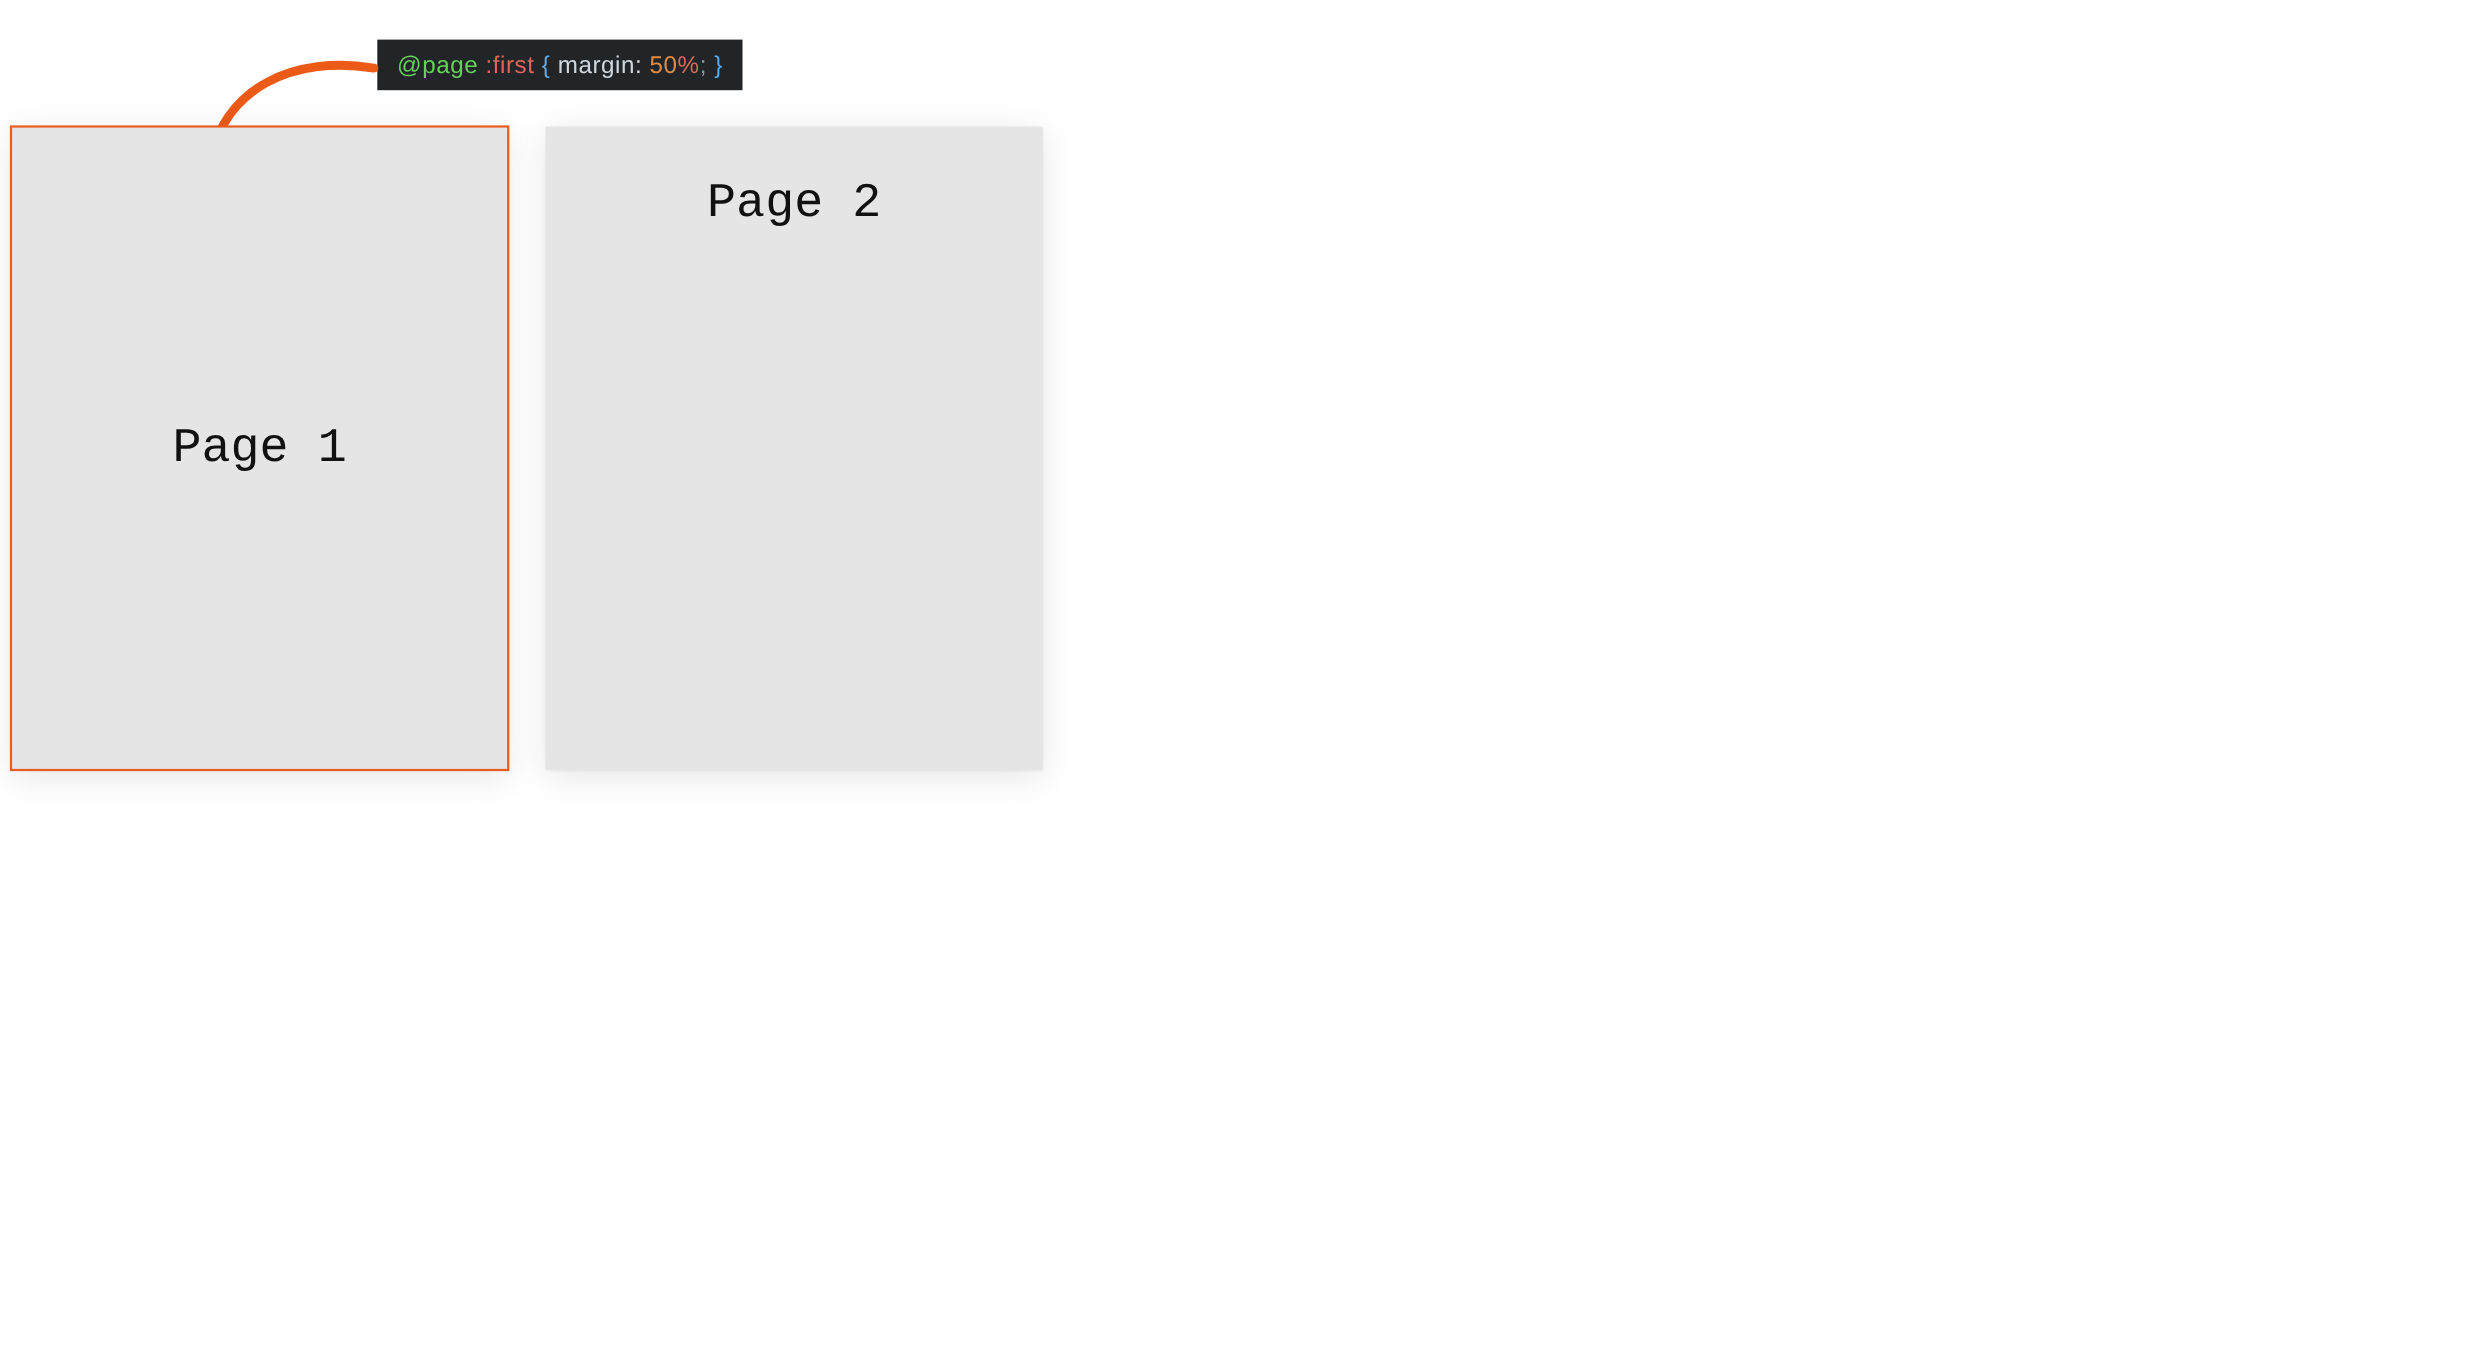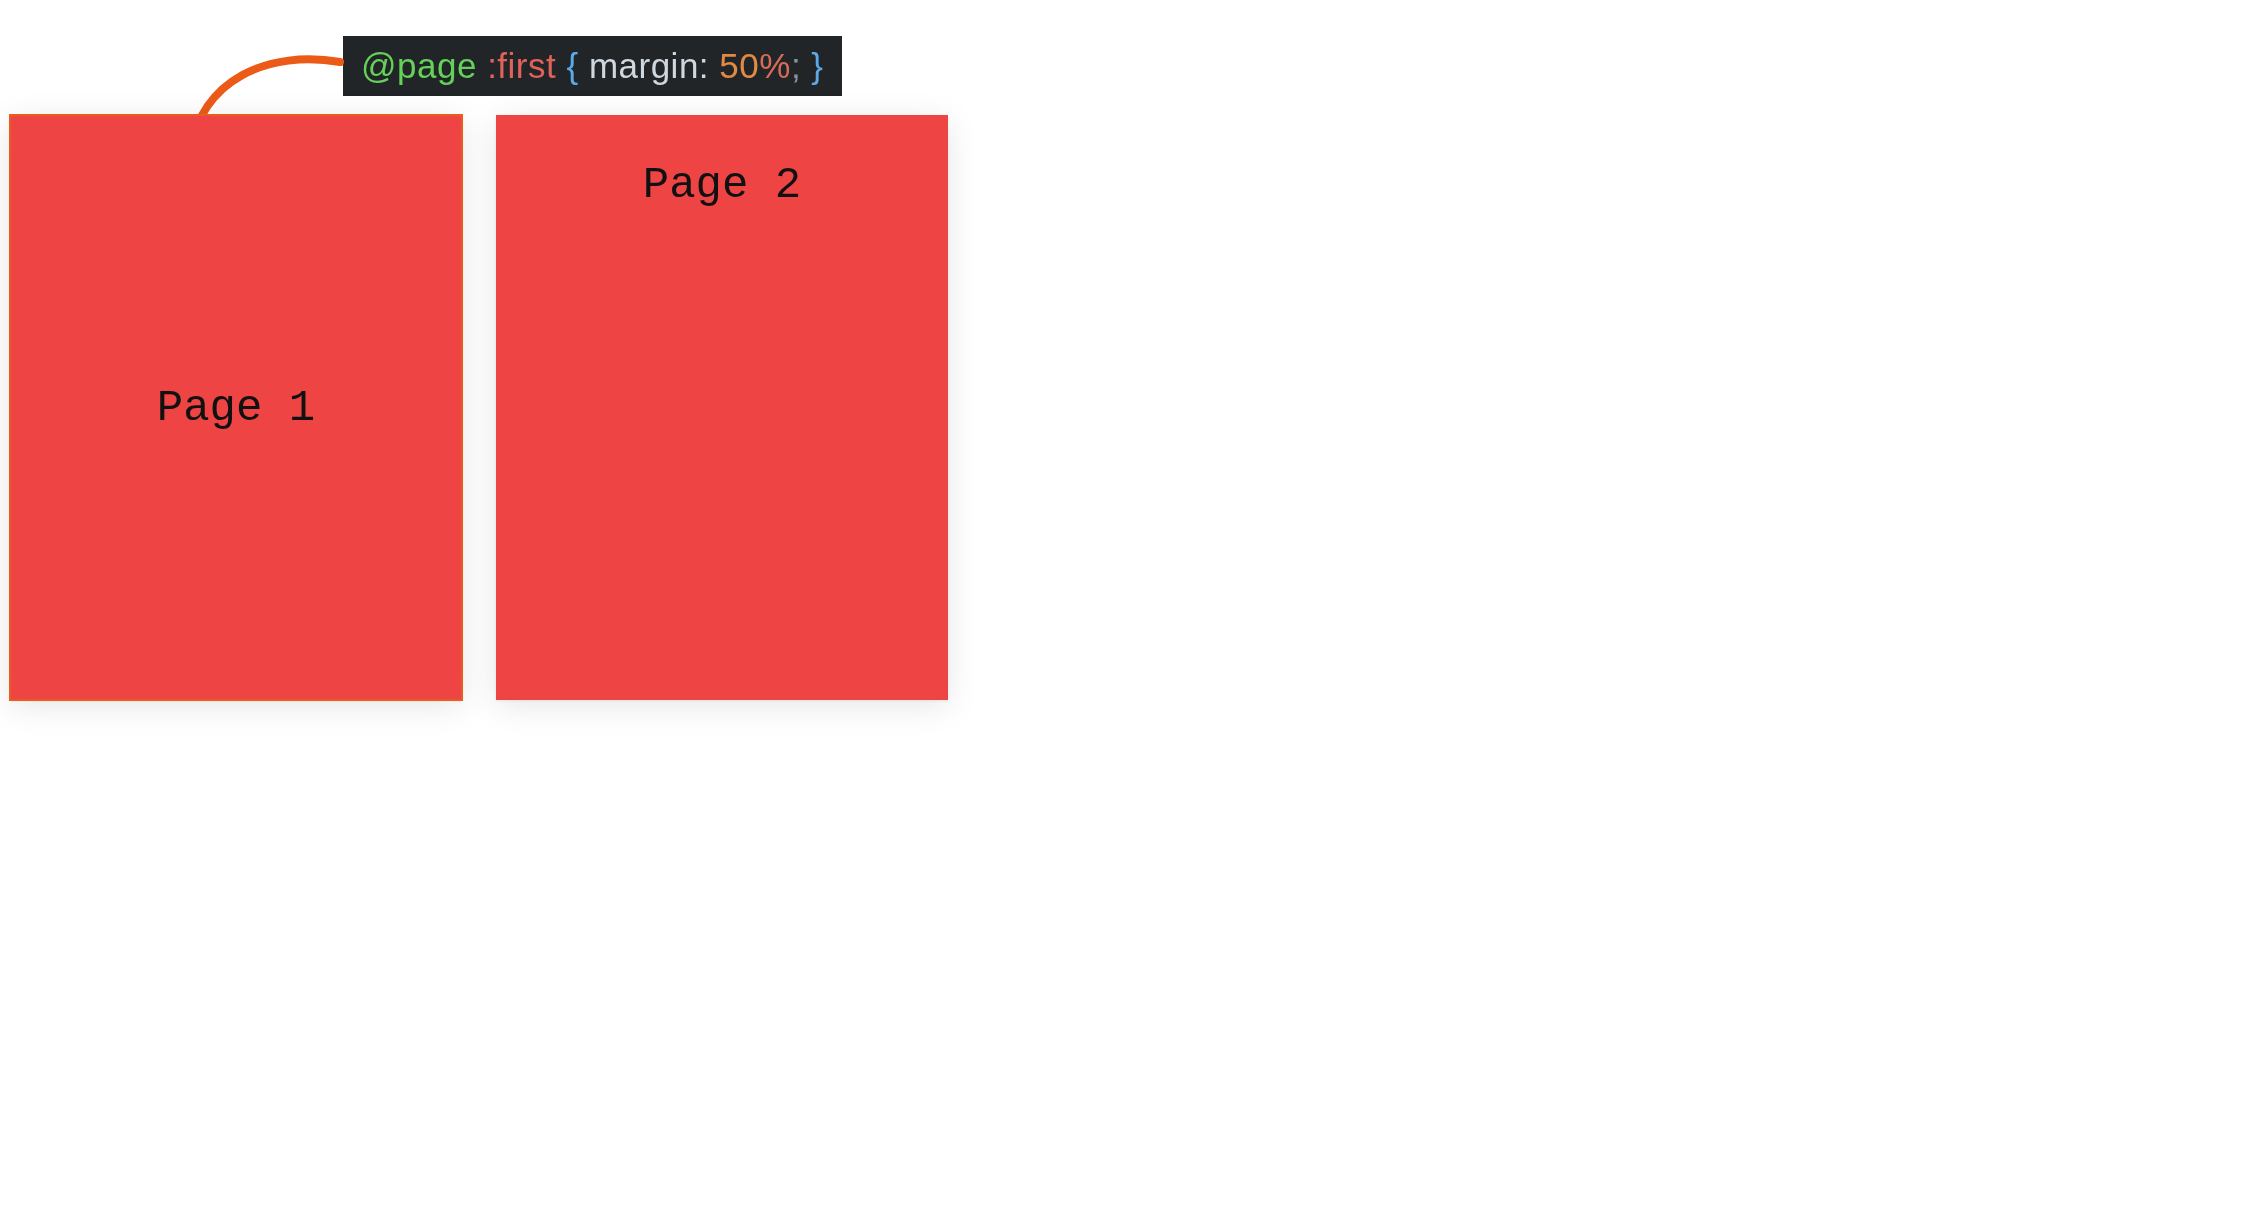--- a/index.html
+++ b/index.html
@@ -12,21 +12,21 @@
     overflow: hidden;
   }
 
   .code-box {
     position: absolute;
     top: 36px;
     left: 343px;
     background: #222528;
     padding: 10px 18px;
     font-family: "Segoe UI", "Helvetica Neue", Arial, sans-serif;
-    font-size: 35px;
+    font-size: 22px;
     letter-spacing: 0.5px;
     font-weight: 400;
     white-space: nowrap;
   }
   .tok-atrule { color: #64d158; }
   .tok-pseudo { color: #e0635a; }
   .tok-bracket { color: #5ca9e8; }
   .tok-prop { color: #cfd7df; }
   .tok-colon  { color: #cfd7df; }
   .tok-value  { color: #e08a43; }
@@ -36,21 +36,21 @@
   .pages-row {
     position: absolute;
     top: 115px;
     left: 10px;
     display: flex;
     gap: 34px;
   }
   .page {
     width: 452px;
     height: 585px;
-    background: #ef4444;
+    background: #e5e5e5;
     box-shadow: 0 6px 30px rgba(0,0,0,0.10), 0 1px 3px rgba(0,0,0,0.06);
     position: relative;
   }
   .page.first {
     outline: 2px solid #e85d1f;
     outline-offset: -1px;
   }
   .page-label {
     font-family: Menlo, Consolas, "Courier New", monospace;
     font-size: 44px;

